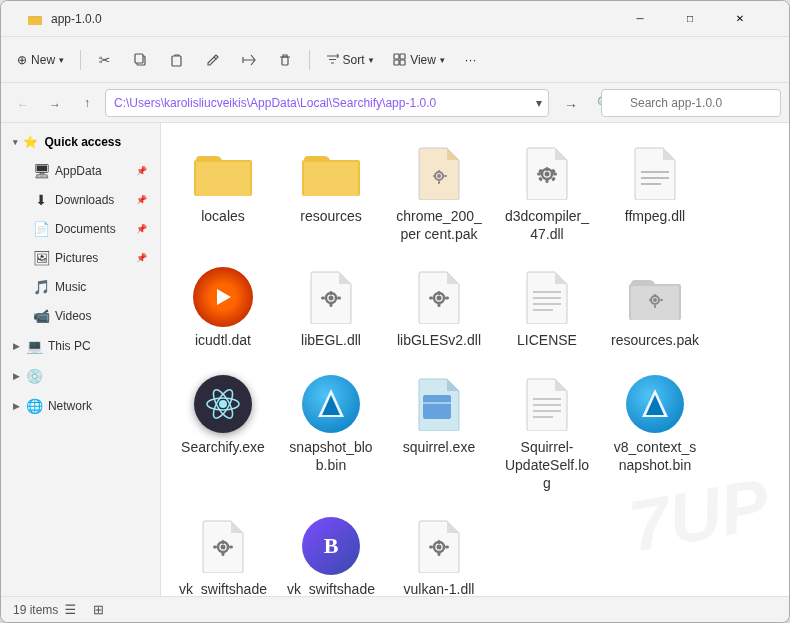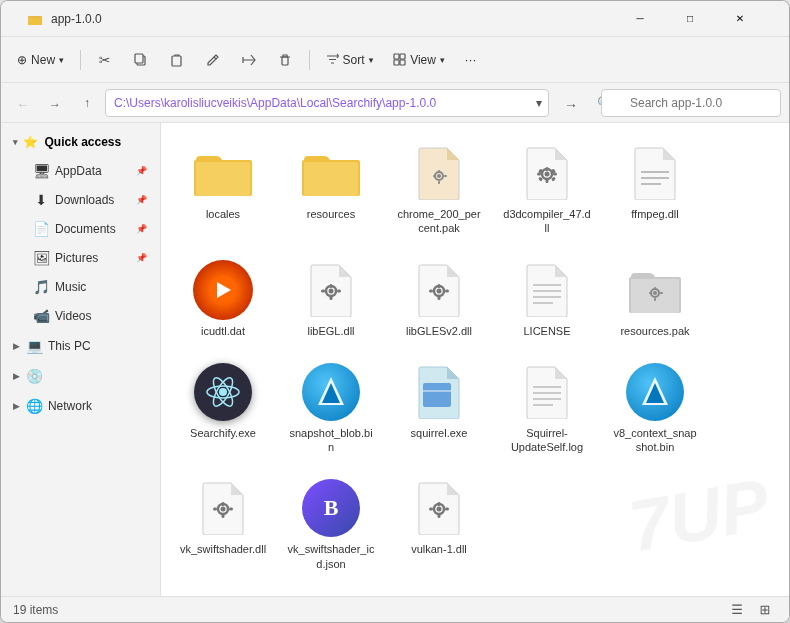--- a/index.html
+++ b/index.html
@@ -261,37 +261,36 @@
     }
     .file-icon {
       width: 60px;
       height: 60px;
       display: flex;
       align-items: center;
       justify-content: center;
       margin-bottom: 4px;
     }
     .file-name {
-      font-size: 11px;
+      font-size: 14px;
       text-align: center;
       word-break: break-word;
       line-height: 1.3;
       color: #333;
       max-width: 96px;
     }
 
     
     .status-bar {
       height: 26px;
       background: #f3f3f3;
       border-top: 1px solid #e0e0e0;
       display: flex;
       align-items: center;
       padding: 0 12px;
-      justify-content: space-between;
       flex-shrink: 0;
     }
     .status-text {
       font-size: 12px;
       color: #555;
     }
     .status-icons {
       display: flex;
       gap: 4px;
     }

